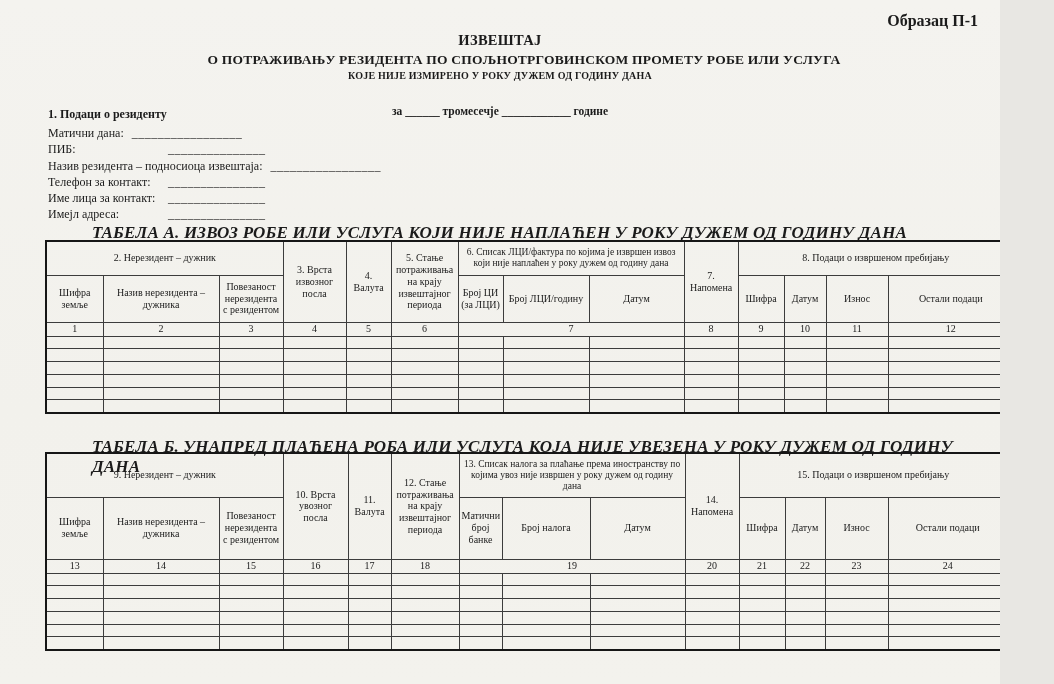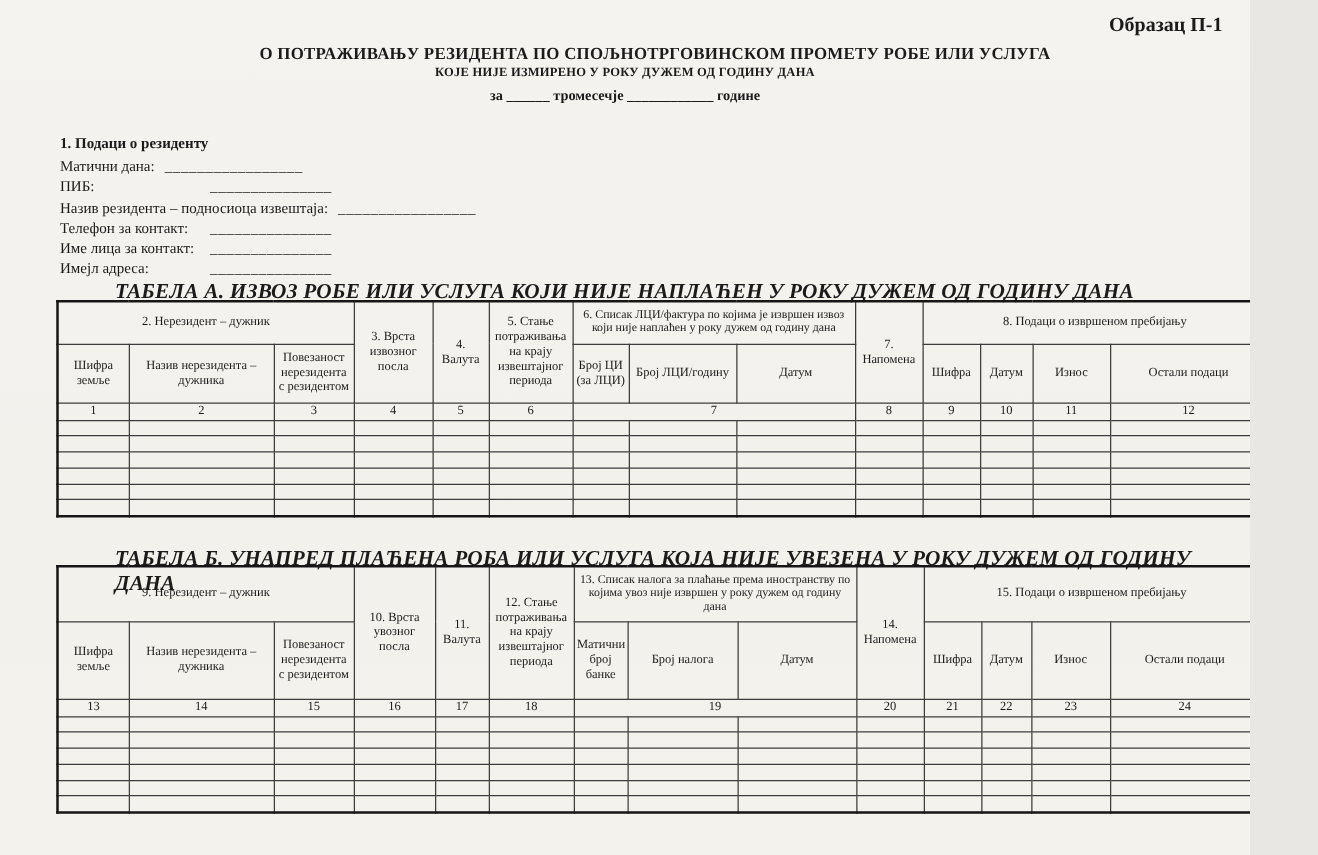--- a/index.html
+++ b/index.html
@@ -17,21 +17,21 @@
     position:absolute; top:12px; right:22px;
     font-size:16px; font-weight:bold;
   }
   .title-block {
     position:absolute; top:32px; left:0; width:100%;
     text-align:center; font-weight:bold;
   }
   .title-line1 { font-size:14.5px; letter-spacing:0.3px; }
   .title-line2 { font-size:13.5px; margin-top:3px; letter-spacing:0.2px;padding-left:48px; }
   .title-line3 { font-size:10px; margin-top:2px; letter-spacing:0.2px; }
-  .period-line { font-size:11.5px; margin-top:7px; }
+  .period-line { font-size:11.5px; margin-top:24px; }
   .period-line .blank { font-weight:bold; }
   .resident {
     position:absolute; top:107px; left:48px;
     font-size:12px;
   }
   .resident-heading { font-weight:bold; font-size:12px; margin-bottom:3px; }
   .field-row { line-height:16.3px; white-space:nowrap; }
   .field-row .label { display:inline-block; }
   .field-row.offset .label { min-width:112px; }
   .field-row .blank { display:inline-block; margin-left:5px; letter-spacing:0.5px; }
@@ -67,20 +67,21 @@
   .table-b tr.sub-row th { height:62px; }
 </style>
 </head>
 <body>
 
 <div class="page">
 
   <div class="form-code">Образац П-1</div>
 
   <div class="title-block">
+    <div class="title-line1">ИЗВЕШТАЈ</div>
     <div class="title-line2">О ПОТРАЖИВАЊУ РЕЗИДЕНТА ПО СПОЉНОТРГОВИНСКОМ ПРОМЕТУ РОБЕ ИЛИ УСЛУГА</div>
     <div class="title-line3">КОЈЕ НИЈЕ ИЗМИРЕНО У РОКУ  ДУЖЕМ ОД ГОДИНУ ДАНА</div>
     <div class="period-line">
       <span>за</span>
       <span class="blank">______</span>
       <span>тромесечје</span>
       <span class="blank">____________</span>
       <span>године</span>
     </div>
   </div>

